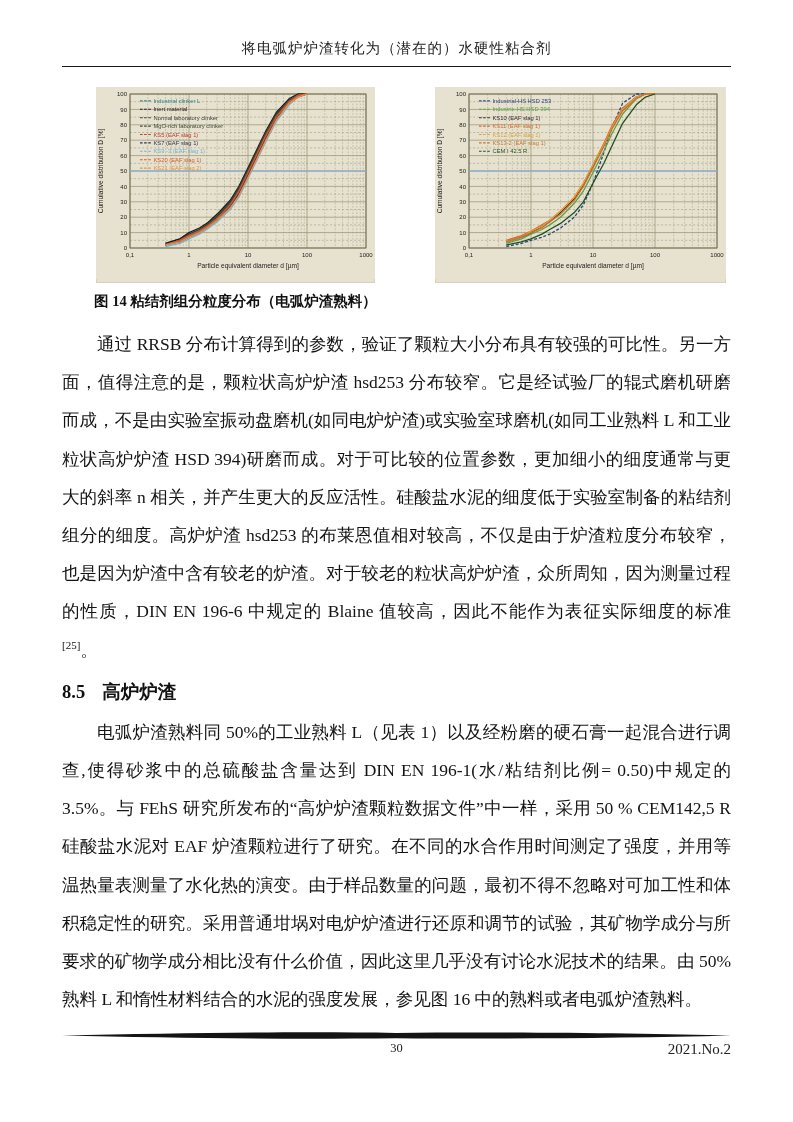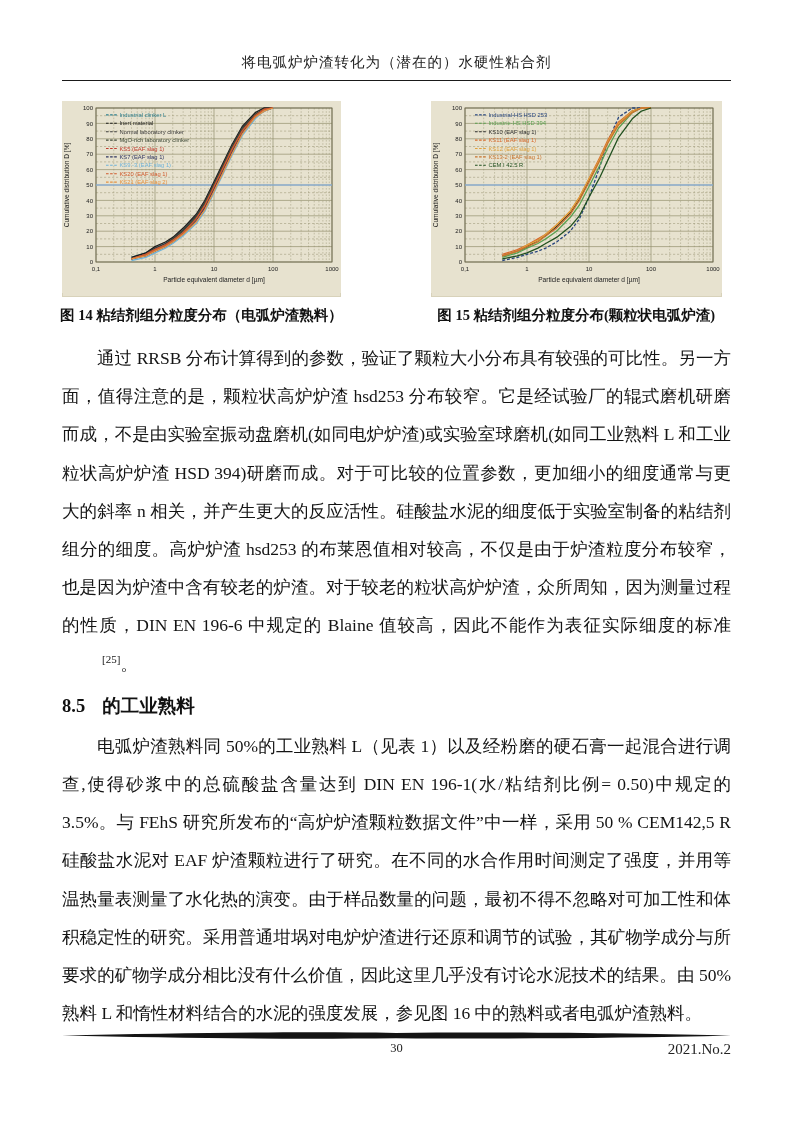--- a/index.html
+++ b/index.html
@@ -8,36 +8,36 @@
     width:793px; height:1122px;
     font-family:"Liberation Serif","DejaVu Serif",serif;
     color:#111;
     position:relative;
     overflow:hidden;
   }
   .page { position:absolute; inset:0; }
 
   
   .header-title {
-    margin-top:53px;
+    margin-top:39px;
     text-align:center;
     font-size:14.5px;
     letter-spacing:1px;
     color:#222;
   }
   .header-rule {
     margin:8px 62px 0 62px;
     border-bottom:1.6px solid #1a1a1a;
   }
 
   
   .figures-row {
-    margin:20px 53px 0 60px;
+    margin:20px 53px 0 94px;
     display:flex;
-    gap:88px;
+    gap:58px;
   }
   .figure { display:flex; flex-direction:column; align-items:center; }
   .chart-box {
     background:#e7e2cf;
     box-shadow:0 0 0 1px #d8d2ba inset;
   }
   .figure-caption {
     margin-top:9px;
     font-size:14.5px;
     font-weight:bold;
@@ -47,21 +47,21 @@
 
   
   .body-text { margin:14px 62px 0 62px; }
   .para {
     font-size:17.5px;
     line-height:38.2px;
     text-align:justify;
     text-indent:2em;
     color:#141414;
   }
-  .para sup { font-size:11px; line-height:0;margin-left:40px; }
+  .para sup { font-size:11px; line-height:0; }
   .section-heading {
     margin:6px 0 4px 0;
     font-size:18.5px;
     font-weight:bold;
     line-height:34px;
     color:#111;
   }
   .section-heading .h-num { margin-right:17px; }
 
   
@@ -298,28 +298,27 @@
             <line x1="44" y1="39.099999999999994" x2="55" y2="39.099999999999994" stroke="#d96b2f" stroke-width="1.1" stroke-dasharray="2.6,1.5"></line>
             <text x="57.5" y="41.199999999999996" font-size="5.8" fill="#d96b2f">KS11 (EAF slag 1)</text>
             <line x1="44" y1="47.49999999999999" x2="55" y2="47.49999999999999" stroke="#e0a23c" stroke-width="1.1" stroke-dasharray="2.6,1.5"></line>
             <text x="57.5" y="49.599999999999994" font-size="5.8" fill="#e0a23c">KS12 (EAF slag 1)</text>
             <line x1="44" y1="55.89999999999999" x2="55" y2="55.89999999999999" stroke="#c8742f" stroke-width="1.1" stroke-dasharray="2.6,1.5"></line>
             <text x="57.5" y="57.99999999999999" font-size="5.8" fill="#c8742f">KS13-2 (EAF slag 1)</text>
             <line x1="44" y1="64.3" x2="55" y2="64.3" stroke="#20501f" stroke-width="1.1" stroke-dasharray="2.6,1.5"></line>
             <text x="57.5" y="66.39999999999999" font-size="5.8" fill="#20501f">CEM I 42.5 R</text>
           </svg>
       </div>
-      <div class="figure-caption">图 15 粘结剂组分粒度分布(颗粒状电弧炉渣)</div>
     </div>
   </div>
 
   <div class="body-text">
     <p class="para"><span>通过 RRSB 分布计算得到的参数，验证了颗粒大小分布具有较强的可比性。另一方面，值得注意的是，颗粒状高炉炉渣 hsd253 分布较窄。它是经试验厂的辊式磨机研磨而成，不是由实验室振动盘磨机(如同电炉炉渣)或实验室球磨机(如同工业熟料 L 和工业粒状高炉炉渣 HSD 394)研磨而成。对于可比较的位置参数，更加细小的细度通常与更大的斜率 n 相关，并产生更大的反应活性。硅酸盐水泥的细度低于实验室制备的粘结剂组分的细度。高炉炉渣 hsd253 的布莱恩值相对较高，不仅是由于炉渣粒度分布较窄，也是因为炉渣中含有较老的炉渣。对于较老的粒状高炉炉渣，众所周知，因为测量过程的性质，DIN EN 196-6 中规定的 Blaine 值较高，因此不能作为表征实际细度的标准</span><sup>[25]</sup><span>。</span></p>
 
-    <h2 class="section-heading"><span class="h-num">8.5</span><span>的工业熟料</span></h2>
+    <h2 class="section-heading"><span class="h-num">8.5</span><span>高炉炉渣</span></h2>
 
     <p class="para">电弧炉渣熟料同 50%的工业熟料 L（见表 1）以及经粉磨的硬石膏一起混合进行调查,使得砂浆中的总硫酸盐含量达到 DIN EN 196-1(水/粘结剂比例= 0.50)中规定的 3.5%。与 FEhS 研究所发布的“高炉炉渣颗粒数据文件”中一样，采用 50 % CEM142,5 R 硅酸盐水泥对 EAF 炉渣颗粒进行了研究。在不同的水合作用时间测定了强度，并用等温热量表测量了水化热的演变。由于样品数量的问题，最初不得不忽略对可加工性和体积稳定性的研究。采用普通坩埚对电炉炉渣进行还原和调节的试验，其矿物学成分与所要求的矿物学成分相比没有什么价值，因此这里几乎没有讨论水泥技术的结果。由 50%熟料 L 和惰性材料结合的水泥的强度发展，参见图 16 中的熟料或者电弧炉渣熟料。</p>
   </div>
 
   <div class="footer">
     <svg class="footer-rule-svg" viewBox="0 0 669 8" preserveAspectRatio="none">
       <path d="M0,3.6 C 120,0.8 240,-0.6 334,0.9 C 440,-0.4 580,1.2 669,3.6 C 560,6.4 430,7.2 334,6.2 C 230,7.4 110,6.2 0,3.6 Z" fill="#141414"></path>
     </svg>
     <div class="footer-texts">
       <span class="footer-page">30</span>

